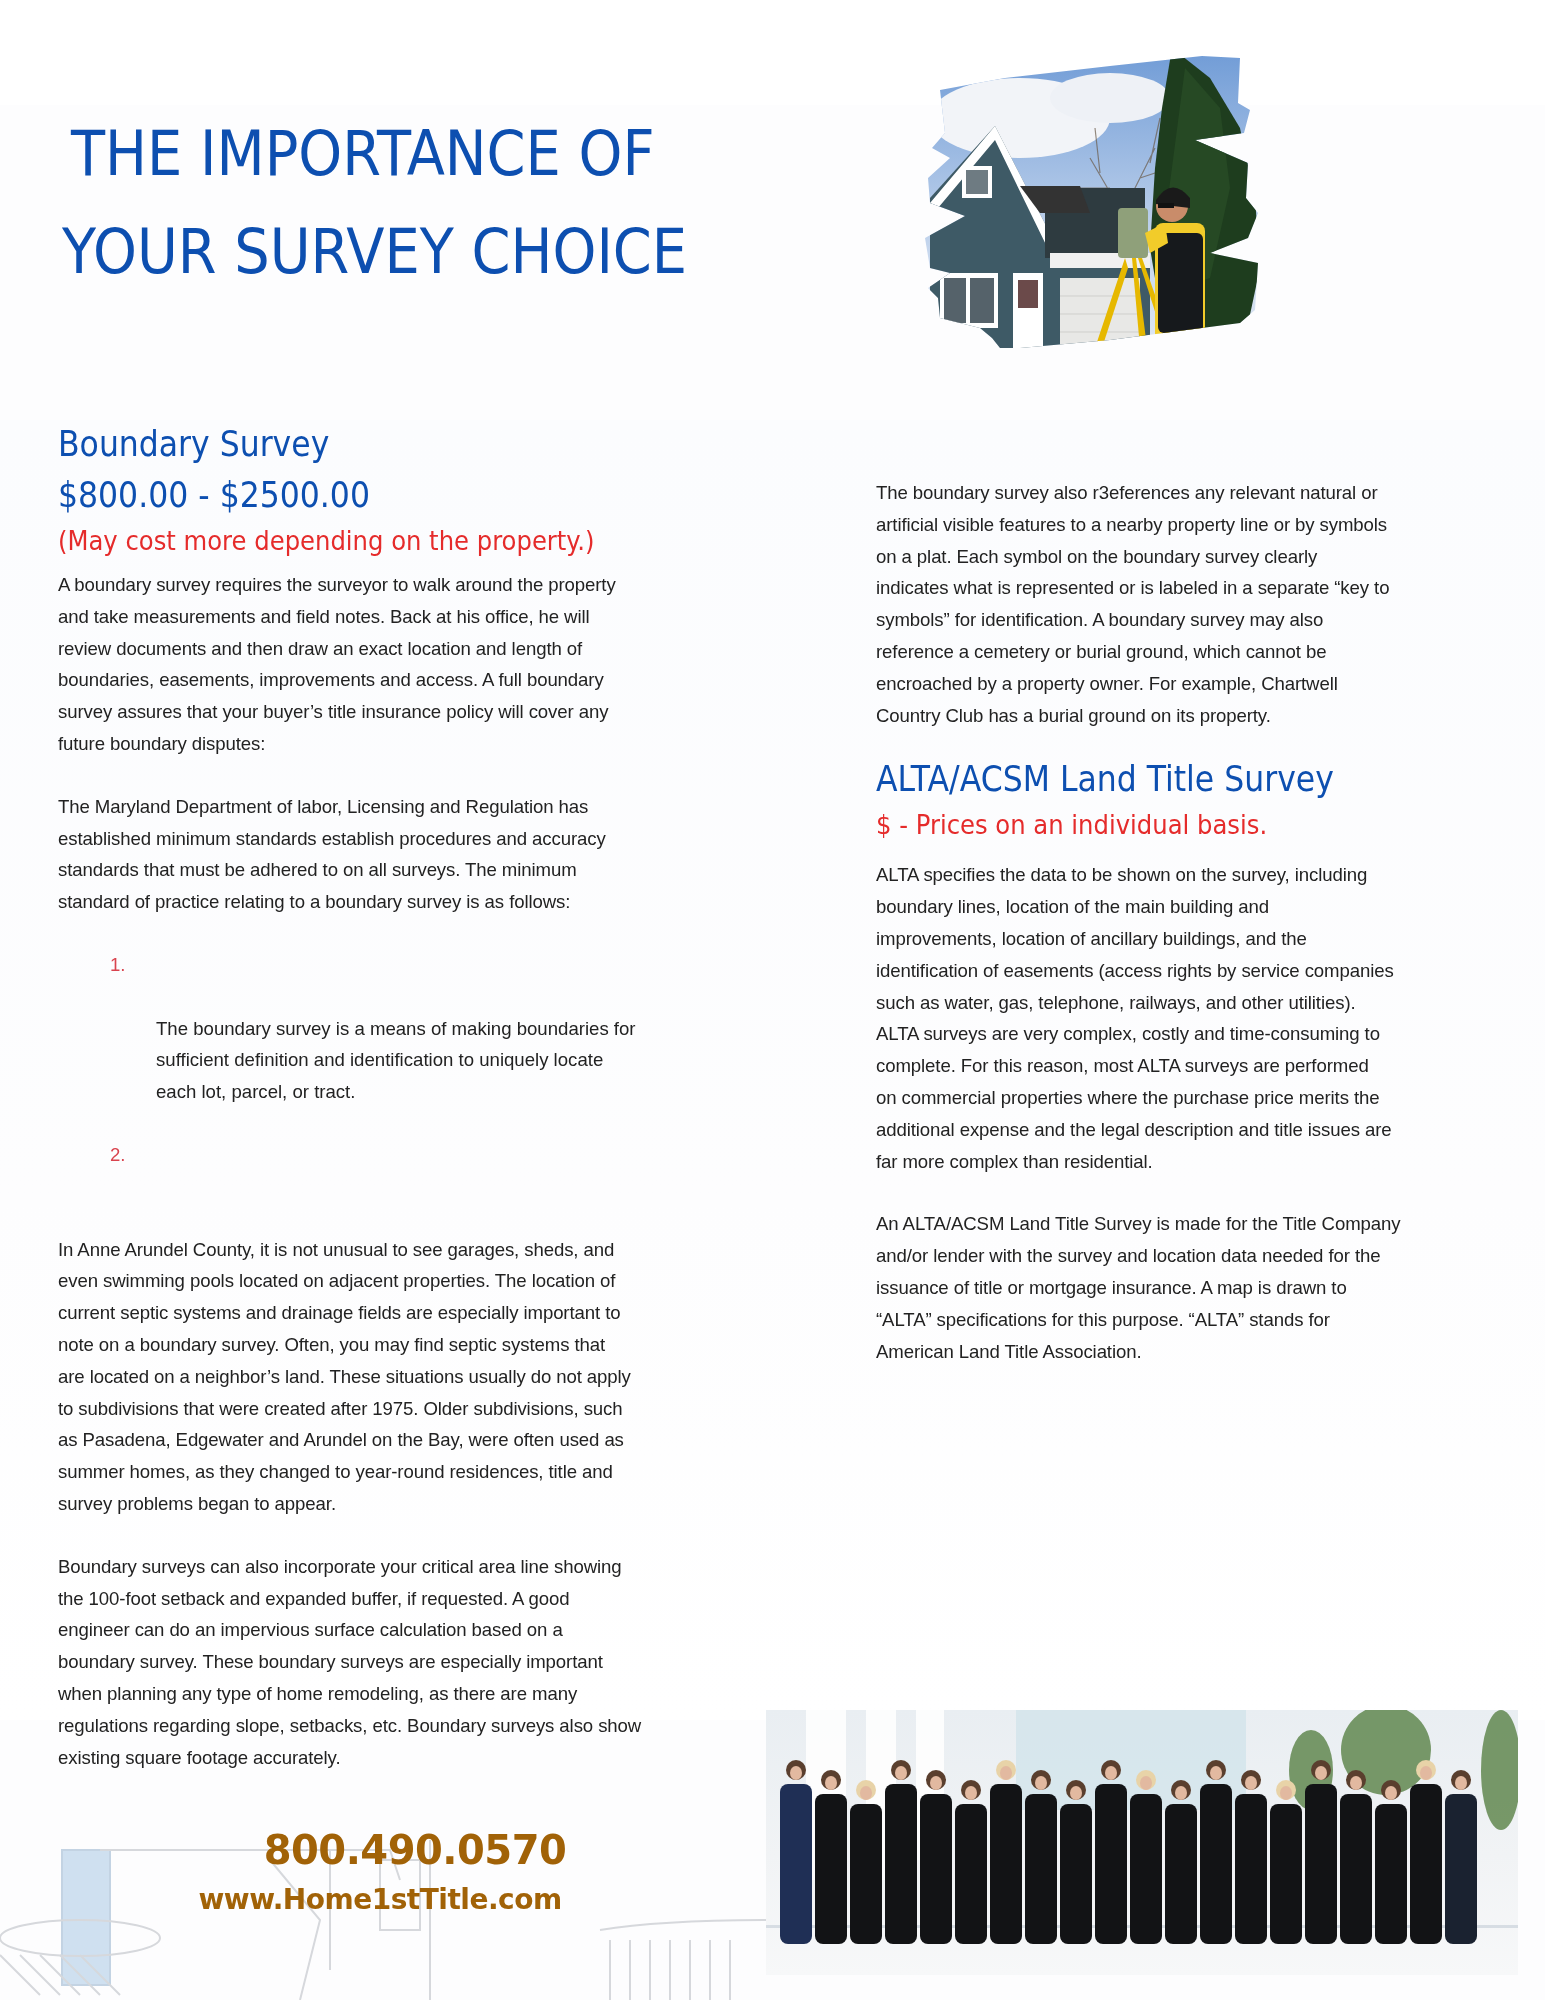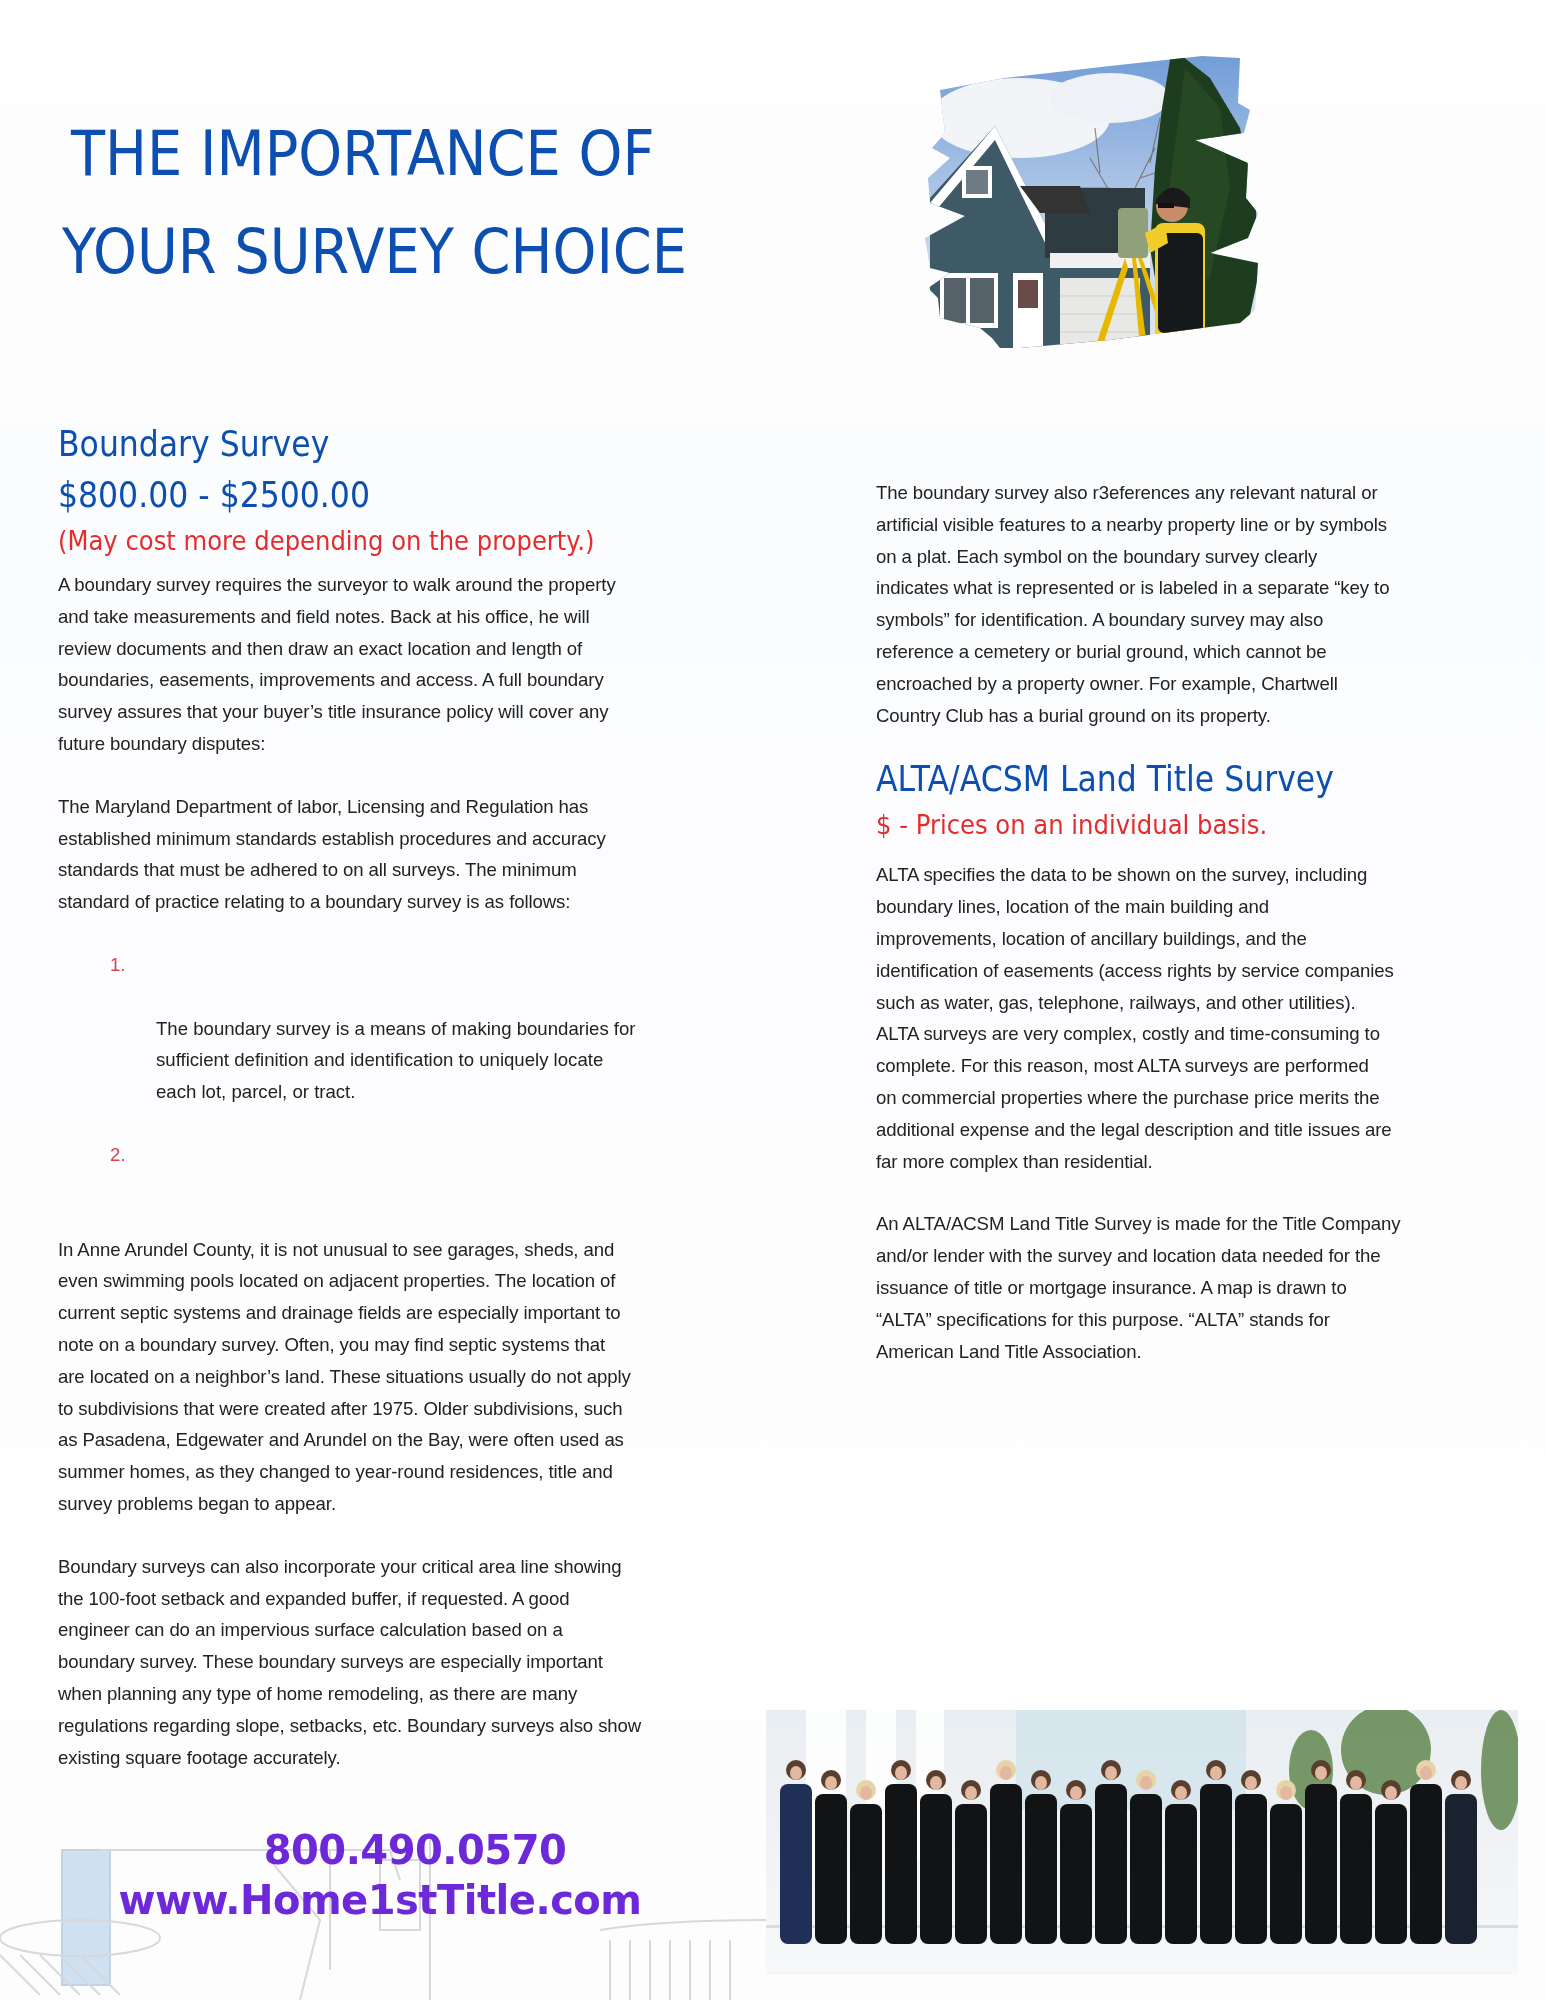--- a/index.html
+++ b/index.html
@@ -29,24 +29,24 @@
     font-size: 35px; margin: 0; line-height: 52px; transform: scaleX(0.9); transform-origin: left; white-space: nowrap; }
   .h-red { font-family: "DejaVu Sans", sans-serif; color: #e52b2b; font-weight: normal;
     font-size: 27px; margin: 0; line-height: 40px; transform: scaleX(0.9); transform-origin: left; white-space: nowrap; }
 
   p.body { margin: 0 0 31px 0; font-family: "Liberation Sans", sans-serif; font-size: 18.6px; line-height: 31.8px; color: #222; white-space: pre-line; letter-spacing: -0.1px; }
 
   ol.list { list-style: none; margin: 0 0 6px 0; padding: 0; }
   ol.list li { position: relative; padding-left: 98px; margin-bottom: 31px; font-size: 18.6px; line-height: 31.8px; color: #222; white-space: pre-line; }
   ol.list li .num { position: absolute; left: 52px; top: 0; color: #d9434e; }
 
-  .contact { position: absolute; left: 90px; top: 1825px; width: 620px; text-align: center; color: #6d28d9;
+  .contact { position: absolute; left: 90px; top: 1825px; width: 620px; text-align: center; color: #a16207;
     font-family: "DejaVu Sans", sans-serif; font-weight: bold; }
   .contact .phone { font-size: 40px; line-height: 50px; letter-spacing: -0.5px; padding-left: 30px; }
-  .contact .url { font-size: 40px; line-height: 50px; letter-spacing: -0.5px; margin-left: -40px; }
+  .contact .url { font-size: 28px; line-height: 50px; letter-spacing: -0.5px; margin-left: -40px; }
 
   .sketch { position: absolute; left: 0; top: 1820px; width: 770px; height: 180px; }
   .team-photo { position: absolute; left: 766px; top: 1710px; width: 752px; height: 265px; }
 </style>
 </head>
 <body>
 
 <div class="top-band"></div>
 <div class="faint-bg"></div>
 

